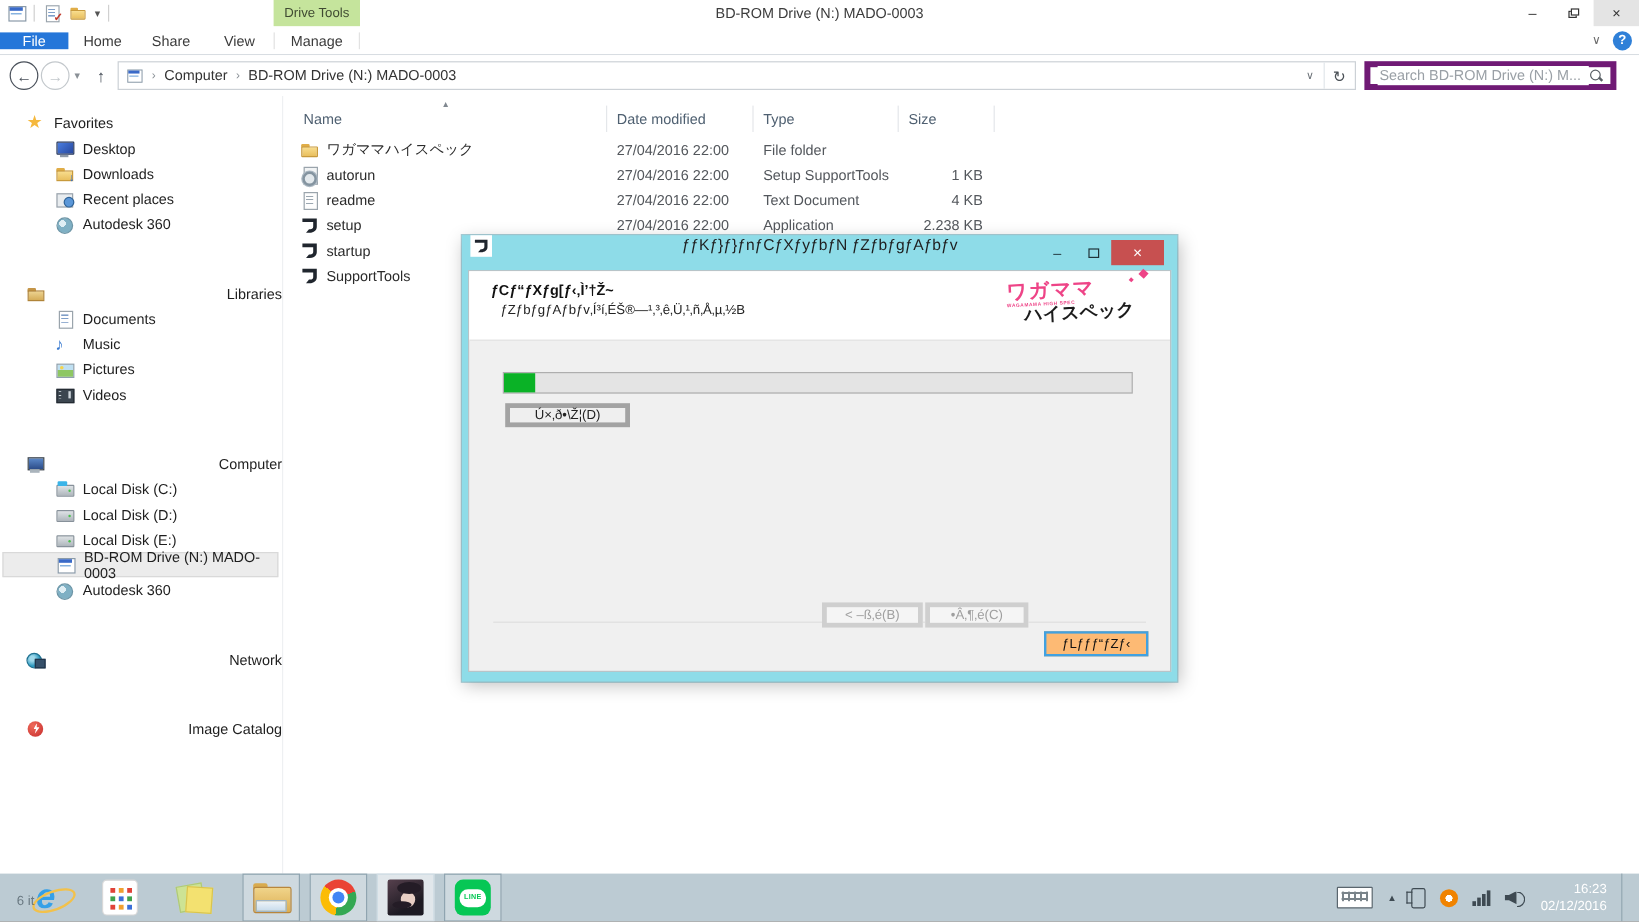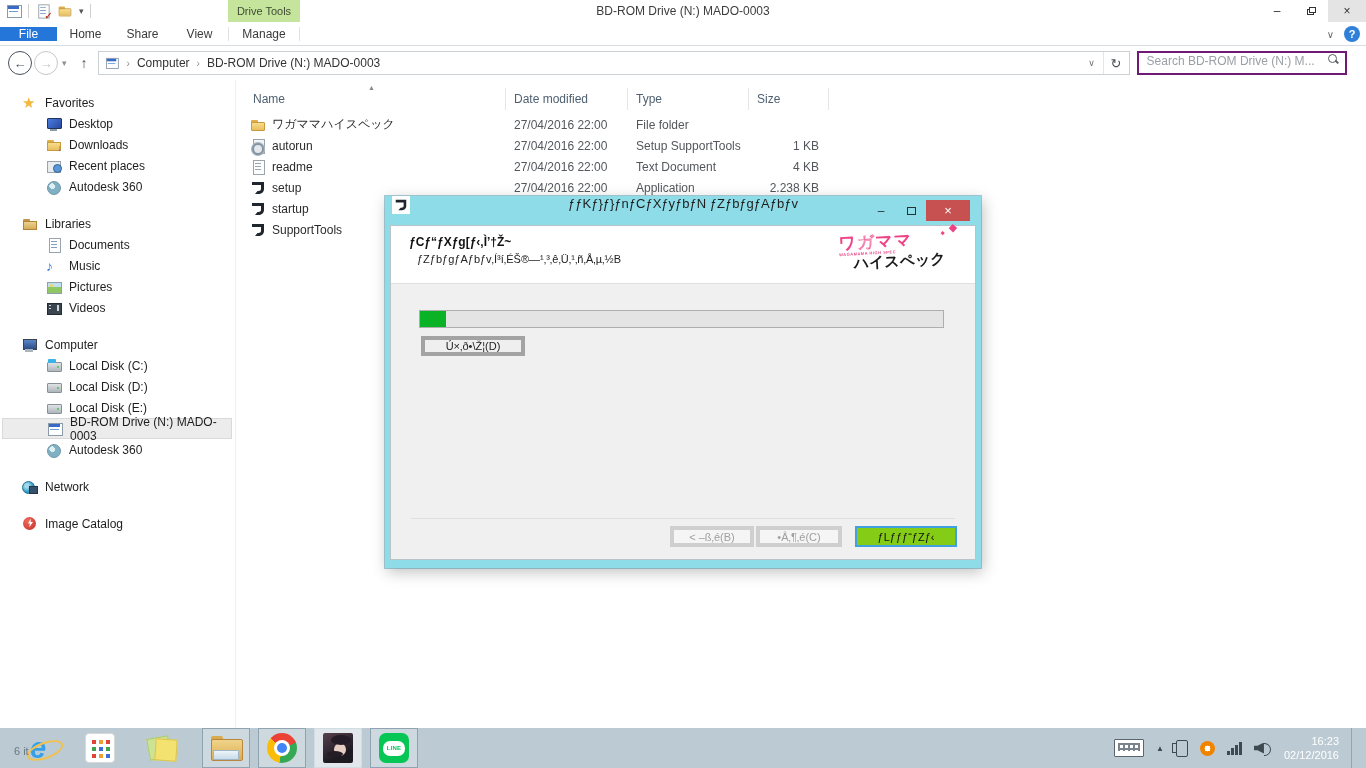--- a/index.html
+++ b/index.html
@@ -31,33 +31,33 @@
   .navbtn{width:24px;height:24px;border-radius:50%;display:flex;align-items:center;justify-content:center;font-size:13px;margin-left:8px;}
   .navbtn.back{border:1px solid #49505a;color:#49505a;}
   .navbtn.fwd{border:1px solid #c3c8cc;color:#c3c8cc;margin-left:2px;}
   .tiny-chev{color:#8a9096;font-size:9px;margin:0 4px;}
   .upbtn{color:#49505a;font-size:14px;margin:0 10px;}
   .addressbar{height:24px;flex:0 0 1032px;border:1px solid #ccd1d6;background:#fff;display:flex;align-items:center;padding-left:5px;font-size:12px;color:#333;}
   .crumb-sep{color:#8a9096;font-size:10px;margin:0 7px;}
   .addr-right{margin-left:auto;display:flex;align-items:center;height:100%;}
   .addr-dd{width:22px;text-align:center;color:#6a7076;font-size:9px;}
   .addr-refresh{width:26px;height:100%;border-left:1px solid #e2e6ea;display:flex;align-items:center;justify-content:center;color:#4a5056;font-size:13px;}
-  .searchbox{height:24px;flex:0 0 210px;margin-left:7px;border:2px solid #701a75;display:flex;align-items:flex-start;padding:0 6px;}
+  .searchbox{height:24px;flex:0 0 210px;margin-left:7px;border:5px solid #701a75;display:flex;align-items:center;padding:0 6px;}
   .searchbox input{border:none;outline:none;flex:1;font-size:12px;color:#333;min-width:0;}
   .searchbox input::placeholder{color:#9aa0a6;}
   .mag{position:relative;width:12px;height:12px;flex:none;}
   .mag::before{content:"";position:absolute;left:1px;top:1px;width:7px;height:7px;border:1.5px solid #5a6066;border-radius:50%;}
   .mag::after{content:"";position:absolute;left:8px;top:8px;width:4px;height:1.5px;background:#5a6066;transform:rotate(45deg);}
 
   
   .ebody{position:absolute;left:0;top:80px;width:1366px;height:648px;background:#fff;}
   .navpane{position:absolute;left:0;top:0;width:236px;height:648px;border-right:1px solid #eef0f2;padding-top:12px;font-size:12px;color:#1e1e1e;}
   .nitem{height:21px;display:flex;align-items:center;gap:7px;padding-left:22px;}
   .nitem.child{padding-left:46px;}
-  .nitem.gap{margin-top:16px;}
+  .nitem.gap{margin-top:37px;justify-content:space-between;}
   .nitem.sel{background:#ececec;border:1px solid #d9d9d9;margin:0 3px 0 2px;padding-left:44px;height:21px;}
 
   .filelist{position:absolute;left:236px;top:0;right:0;height:648px;padding-top:8px;}
   .fl-head{position:relative;display:grid;grid-template-columns:270px 122px 121px 80px;height:22px;font-size:12px;color:#4f6071;}
   .fl-head .hc{display:flex;align-items:center;padding-left:8px;border-right:1px solid #e4e7ea;}
   .fl-head .hc.name{padding-left:17px;}
   .sortmark{position:absolute;left:132px;top:-4px;font-size:7px;color:#808890;}
   .rows{padding-top:4px;}
   .frow{display:grid;grid-template-columns:270px 122px 121px 80px;height:21px;font-size:12px;align-items:center;}
   .fc-name{display:flex;align-items:center;gap:6px;padding-left:14px;color:#2b2b2b;white-space:nowrap;}
@@ -125,21 +125,21 @@
   .dlg-body{position:relative;flex:1;}
   .pbar{position:absolute;left:28px;top:26px;width:525px;height:18px;background:#e4e4e4;border:1px solid #aeaeae;}
   .pfill{height:100%;background:#0ab226;}
   .btn{font-size:11px;color:#222;background:#efefef;border:4px solid #a3a3a3;display:flex;align-items:center;justify-content:center;}
   .details-btn{position:absolute;left:30px;top:52px;width:104px;height:20px;}
   .foot-sep{position:absolute;left:20px;right:20px;bottom:40px;height:1px;background:#dfdfdf;}
   .foot{position:absolute;right:18px;bottom:12px;display:flex;gap:2px;}
   .btn.disabled{color:#9f9f9f;background:#f5f5f5;border-color:#cfcfcf;}
   .btn.b1{width:84px;height:21px;}
   .btn.b2{width:86px;height:21px;margin-right:11px;}
-  .btn.cancel{width:102px;height:21px;border:2px solid #41a1e0;background:#84cc16;color:#111;}
+  .btn.cancel{width:87px;height:21px;border:2px solid #41a1e0;background:#fdba74;color:#111;margin-top:24px;}
 
   
   .ghost-status{position:absolute;left:14px;top:745px;font-size:11px;color:rgba(60,75,85,.65);z-index:11;}
   .taskbar{position:absolute;left:0;top:728px;width:1366px;height:40px;background:rgba(185,201,209,.96);z-index:10;display:flex;align-items:center;}
   .tb-app{width:48px;height:40px;display:flex;align-items:center;justify-content:center;position:relative;flex:none;}
   .tb-app.open{border:1px solid #8fa4b0;background:rgba(255,255,255,.28);}
   .tb-app.active{border:1px solid #cfdde4;background:rgba(255,255,255,.55);}
   .ie-e{position:relative;font-size:29px;font-weight:bold;font-style:italic;color:#35a0e8;line-height:30px;z-index:12;}
   .ie-e::after{content:"";position:absolute;left:-4px;top:9px;width:34px;height:13px;border:2px solid #f2c14b;border-radius:50%;transform:rotate(-20deg);}
   .grid-ic{width:30px;height:30px;background:#fff;border-radius:4px;border:1px solid #d8d8d8;position:relative;}

